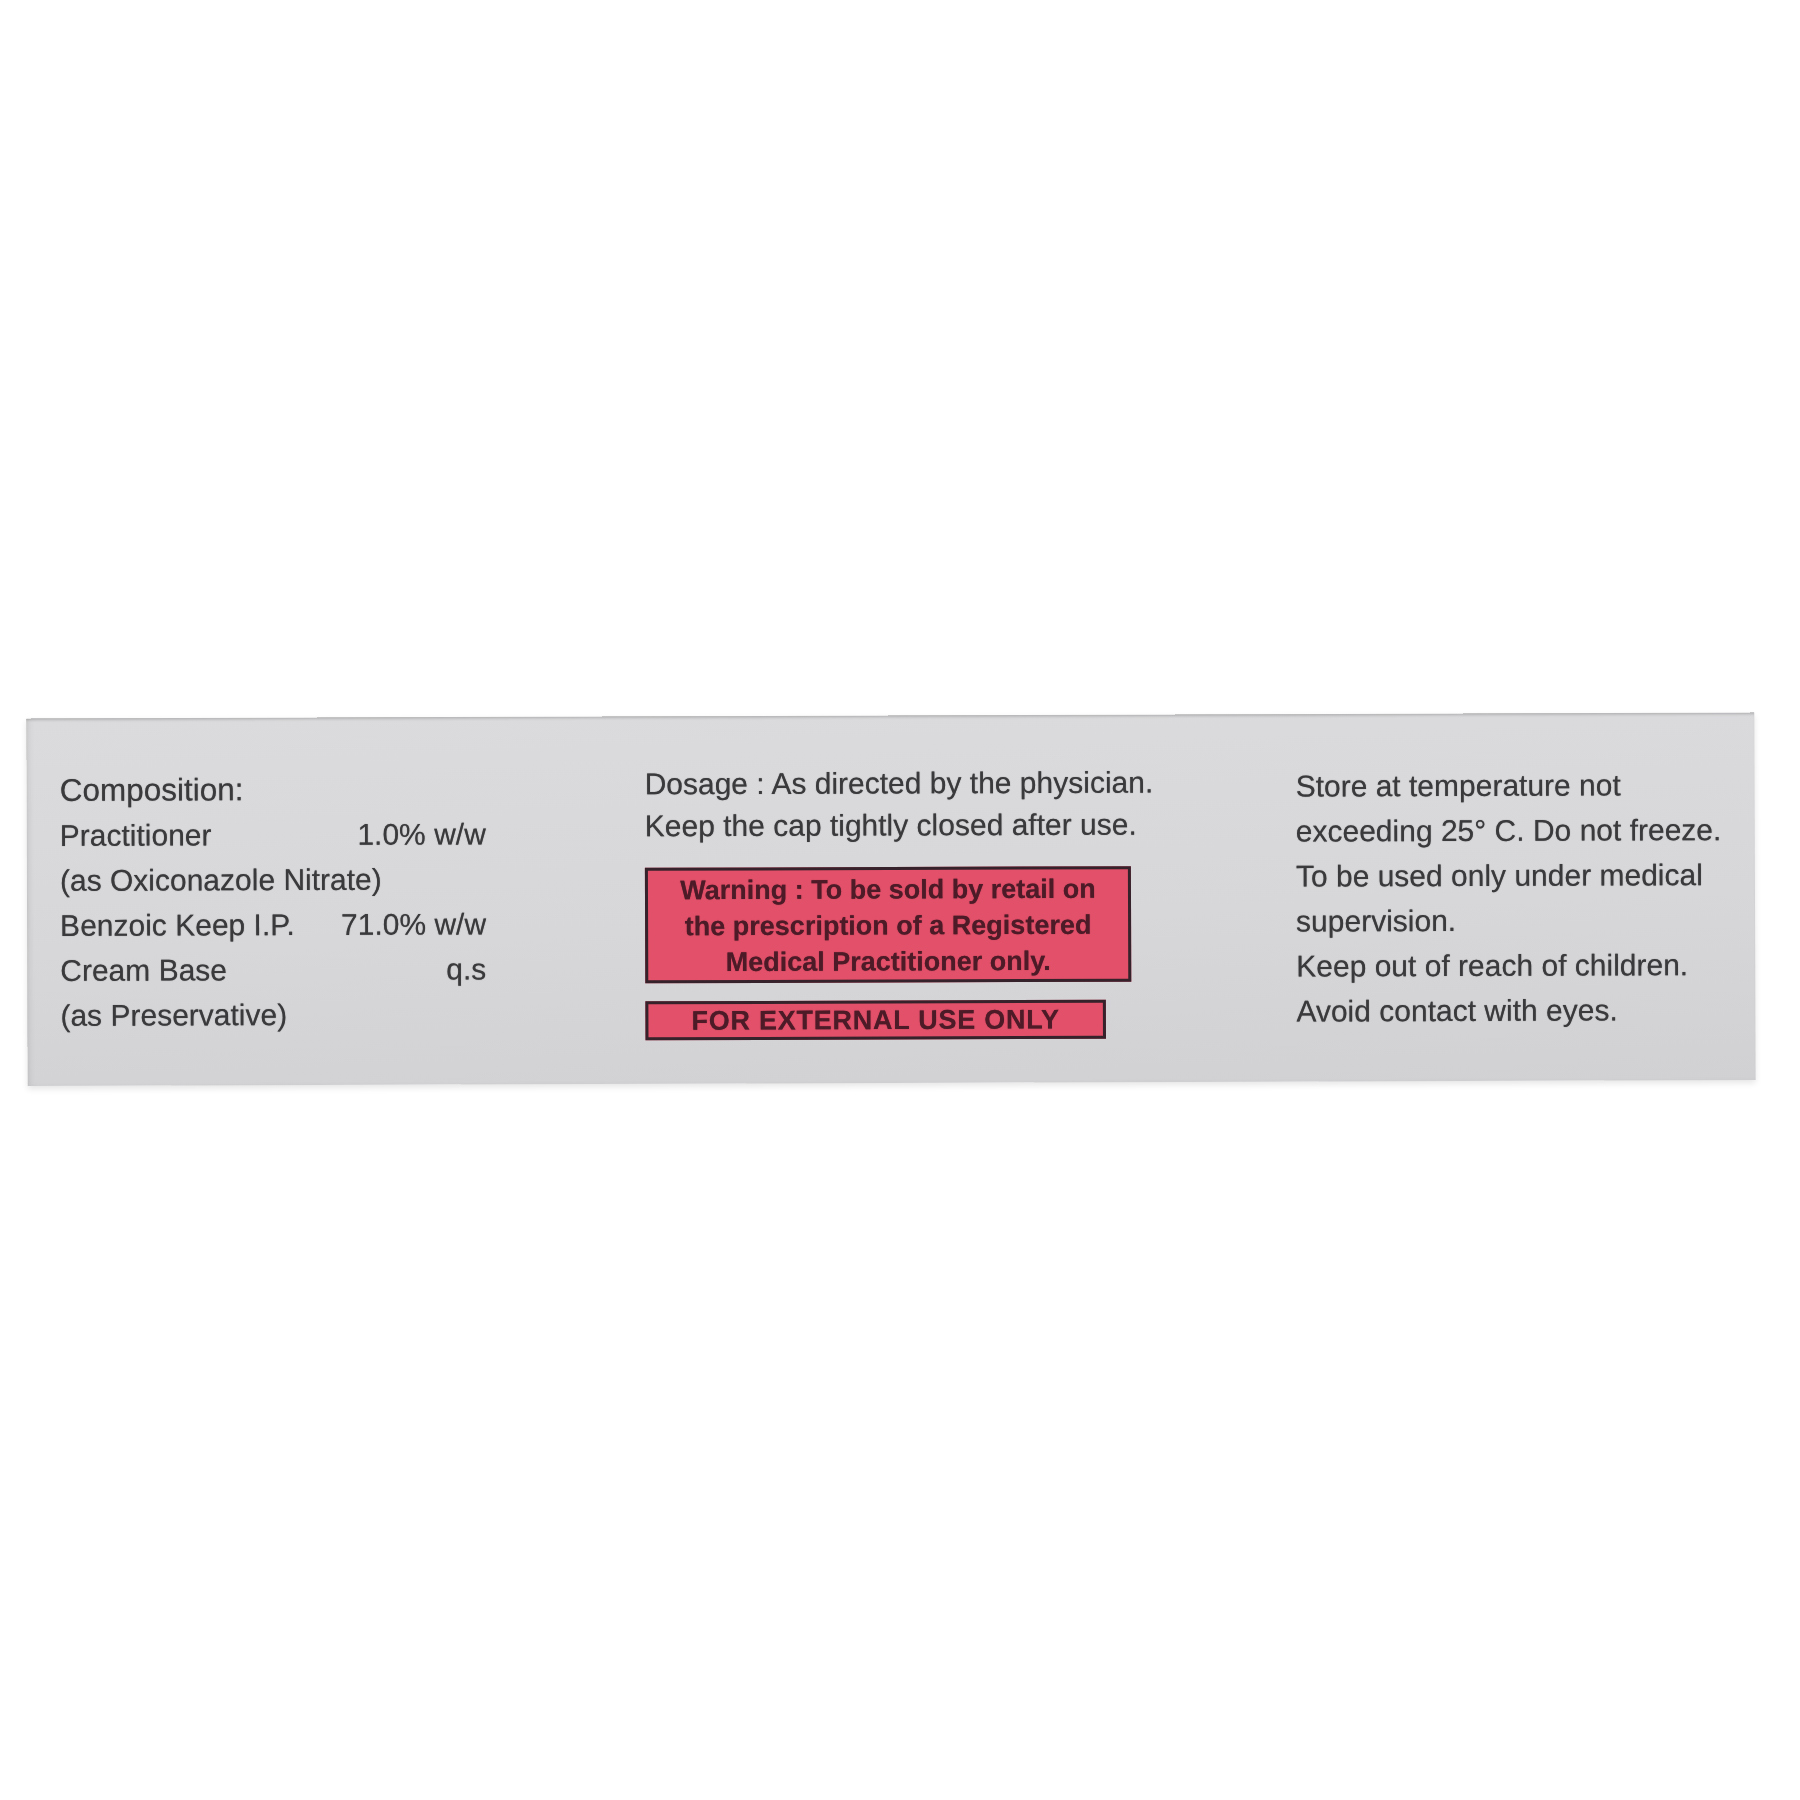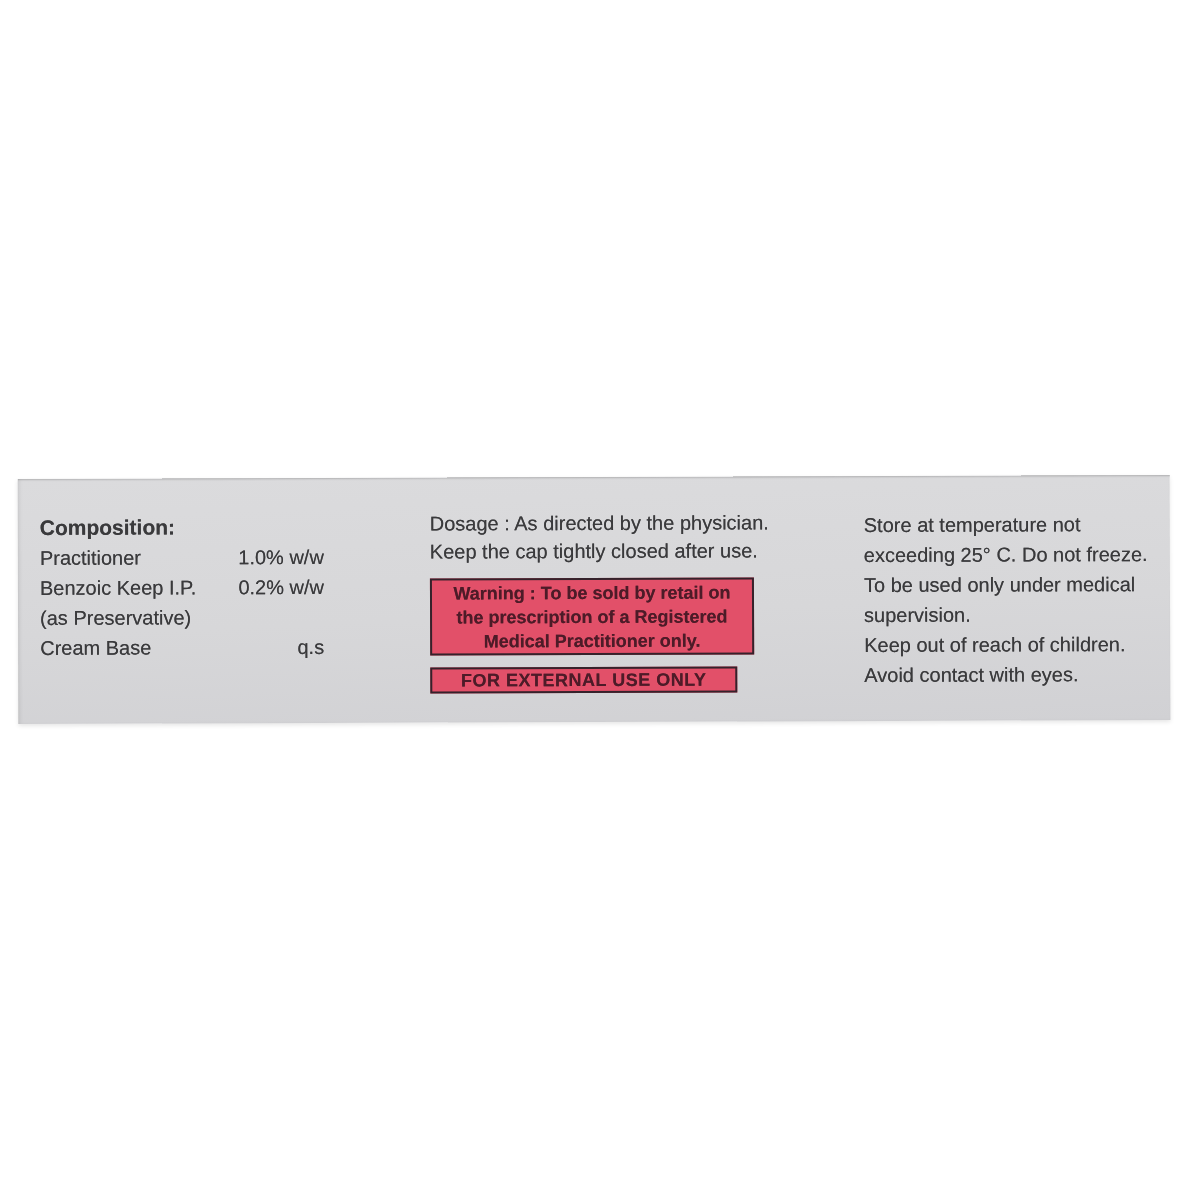--- a/index.html
+++ b/index.html
@@ -35,21 +35,21 @@
   
   .comp {
     position: absolute;
     left: 22px;
     top: 34px;
     width: 284px;
     font-size: 20px;
     line-height: 30px;
   }
   .comp-heading {
-    font-weight: bold;
+    font-weight: normal;
     font-size: 21px;
   }
   .comp-row {
     display: flex;
     justify-content: space-between;
   }
   .comp-name { white-space: nowrap; }
   .comp-val  { white-space: nowrap; text-align: center; }
   
   .dosage {
@@ -116,30 +116,34 @@
 <div class="stage">
   <div class="panel">
 
     <div class="comp">
       <div class="comp-heading">Composition:</div>
       <div class="comp-row">
         <span class="comp-name">Practitioner</span>
         <span class="comp-val">1.0% w/w</span>
       </div>
       <div class="comp-row">
+        <span class="comp-name">(as Oxiconazole Nitrate)</span>
+        <span class="comp-val"></span>
+      </div>
+      <div class="comp-row">
         <span class="comp-name">Benzoic Keep I.P.</span>
-        <span class="comp-val">0.2% w/w</span>
+        <span class="comp-val">71.0% w/w</span>
+      </div>
+      <div class="comp-row">
+        <span class="comp-name">Cream Base</span>
+        <span class="comp-val">q.s</span>
       </div>
       <div class="comp-row">
         <span class="comp-name">(as Preservative)</span>
         <span class="comp-val"></span>
-      </div>
-      <div class="comp-row">
-        <span class="comp-name">Cream Base</span>
-        <span class="comp-val">q.s</span>
       </div>
     </div>
 
     <div class="dosage">
       <div>Dosage : As directed by the physician.</div>
       <div>Keep the cap tightly closed after use.</div>
     </div>
 
     <div class="warnbox">
       <div>Warning : To be sold by retail on</div>

